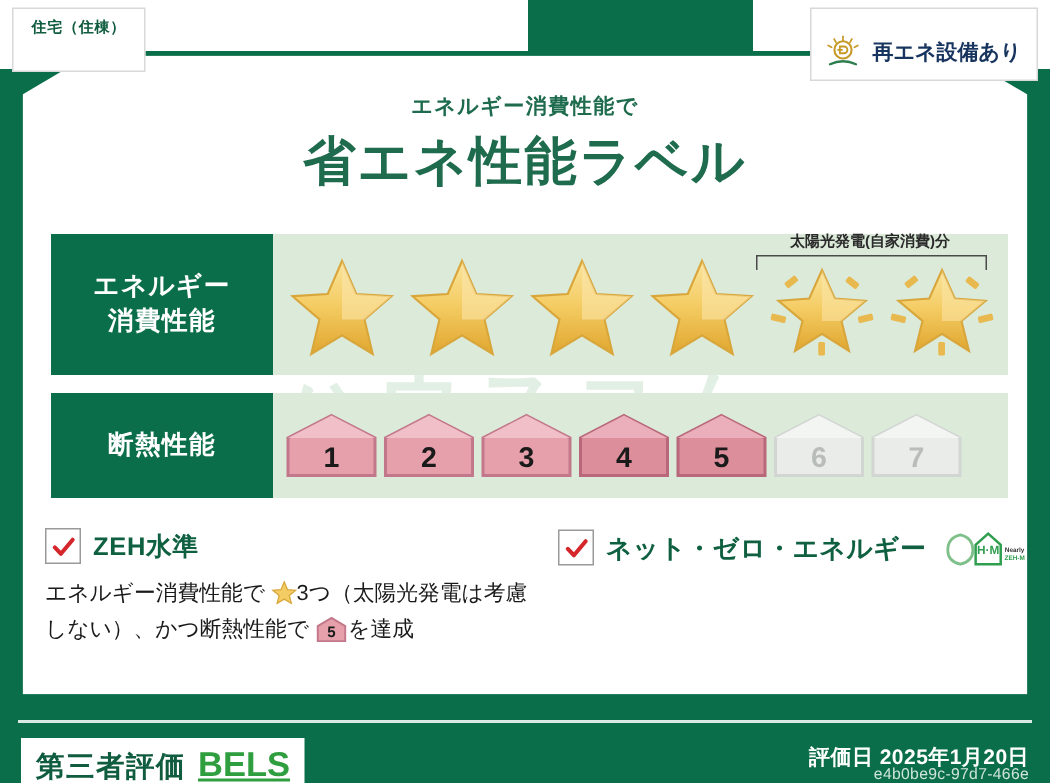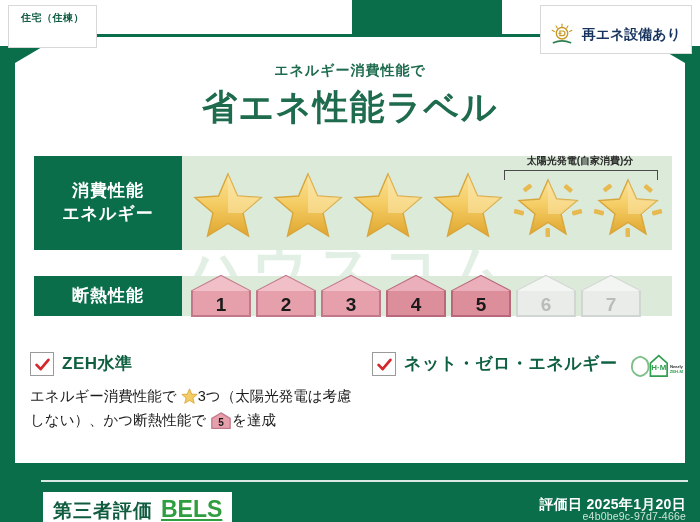--- a/index.html
+++ b/index.html
@@ -73,21 +73,21 @@
     letter-spacing:8px;z-index:2;pointer-events:none;
     font-family:"Liberation Sans",sans-serif;
   }
 
   
   .row{
     position:absolute;left:34px;right:28px;
     display:flex;align-items:stretch;z-index:4;
   }
   .row-energy{top:156px;height:94px;}
-  .row-insul{top:276px;height:40px;}
+  .row-insul{top:262px;height:70px;}
   .row-label{
     background:#0a6e4a;color:#ffffff;
     width:148px;flex:0 0 148px;
     display:flex;flex-direction:column;align-items:center;justify-content:center;
     font-weight:bold;font-size:17px;line-height:1.35;letter-spacing:1px;
   }
   .row-label span{display:block;}
   .row-body{
     flex:1;background:#dbead9;position:relative;
     display:flex;align-items:center;
@@ -119,40 +119,40 @@
   .house.on .num{color:#1a1a1a;}
   .house.off .num{color:#b9bdb9;}
 
   
   .info{
     position:absolute;top:352px;left:30px;right:24px;display:flex;gap:16px;z-index:5;
   }
   .info-col{flex:1;}
   .info-col.left{flex:0 0 326px;}
   .info-head{
-    display:flex;align-items:flex-start;gap:8px;margin-bottom:9px;
+    display:flex;align-items:center;gap:8px;margin-bottom:9px;
   }
   .chk{
     width:22px;height:22px;border:1.5px solid #9a9a9a;background:#fff;
     display:flex;align-items:center;justify-content:center;flex:0 0 22px;
   }
   .chk svg{width:17px;height:17px;display:block;}
   .info-title{
     font-size:17px;font-weight:bold;color:#0f6040;letter-spacing:.5px;white-space:nowrap;
   }
   .zehm-logo{width:56px;height:26px;display:block;margin-left:2px;}
   .info-body{
     font-size:14.5px;color:#1a1a1a;line-height:1.65;letter-spacing:0px;
   }
   .inline-star{display:inline-block;vertical-align:-3px;width:17px;height:16px;}
   .inline-house{display:inline-block;vertical-align:-4px;width:22px;height:17px;}
 
   
   .footer{
-    position:absolute;left:0;right:0;bottom:0;height:42px;z-index:6;margin-left:29px;
+    position:absolute;left:0;right:0;bottom:0;height:42px;z-index:6;
   }
   .footer-rule{
     position:absolute;left:12px;right:12px;top:0;height:2px;background:#ffffff;opacity:.85;
   }
   .bels-box{
     position:absolute;left:14px;top:12px;
     background:#ffffff;padding:4px 10px 5px 10px;
     display:flex;align-items:baseline;gap:8px;
   }
   .bels-jp{font-size:19px;font-weight:bold;color:#0f5c3f;letter-spacing:1px;}
@@ -204,22 +204,22 @@
   <span>再エネ設備あり</span>
 </div>
 
 <div class="sub-title">エネルギー消費性能で</div>
 <div class="main-title">省エネ性能ラベル</div>
 
 <div class="watermark">ハウスコム</div>
 
 <div class="row row-energy">
   <div class="row-label">
+    <span>エネルギー</span>
     <span>消費性能</span>
-    <span>エネルギー</span>
   </div>
   <div class="row-body">
 
     <div class="pv-bracket-label">太陽光発電(自家消費)分</div>
     <div class="pv-bracket-line"></div>
 
     <div class="stars">
 
       <div class="star-wrap">
         <svg class="star-svg" viewBox="0 0 74 70" aria-hidden="true">

